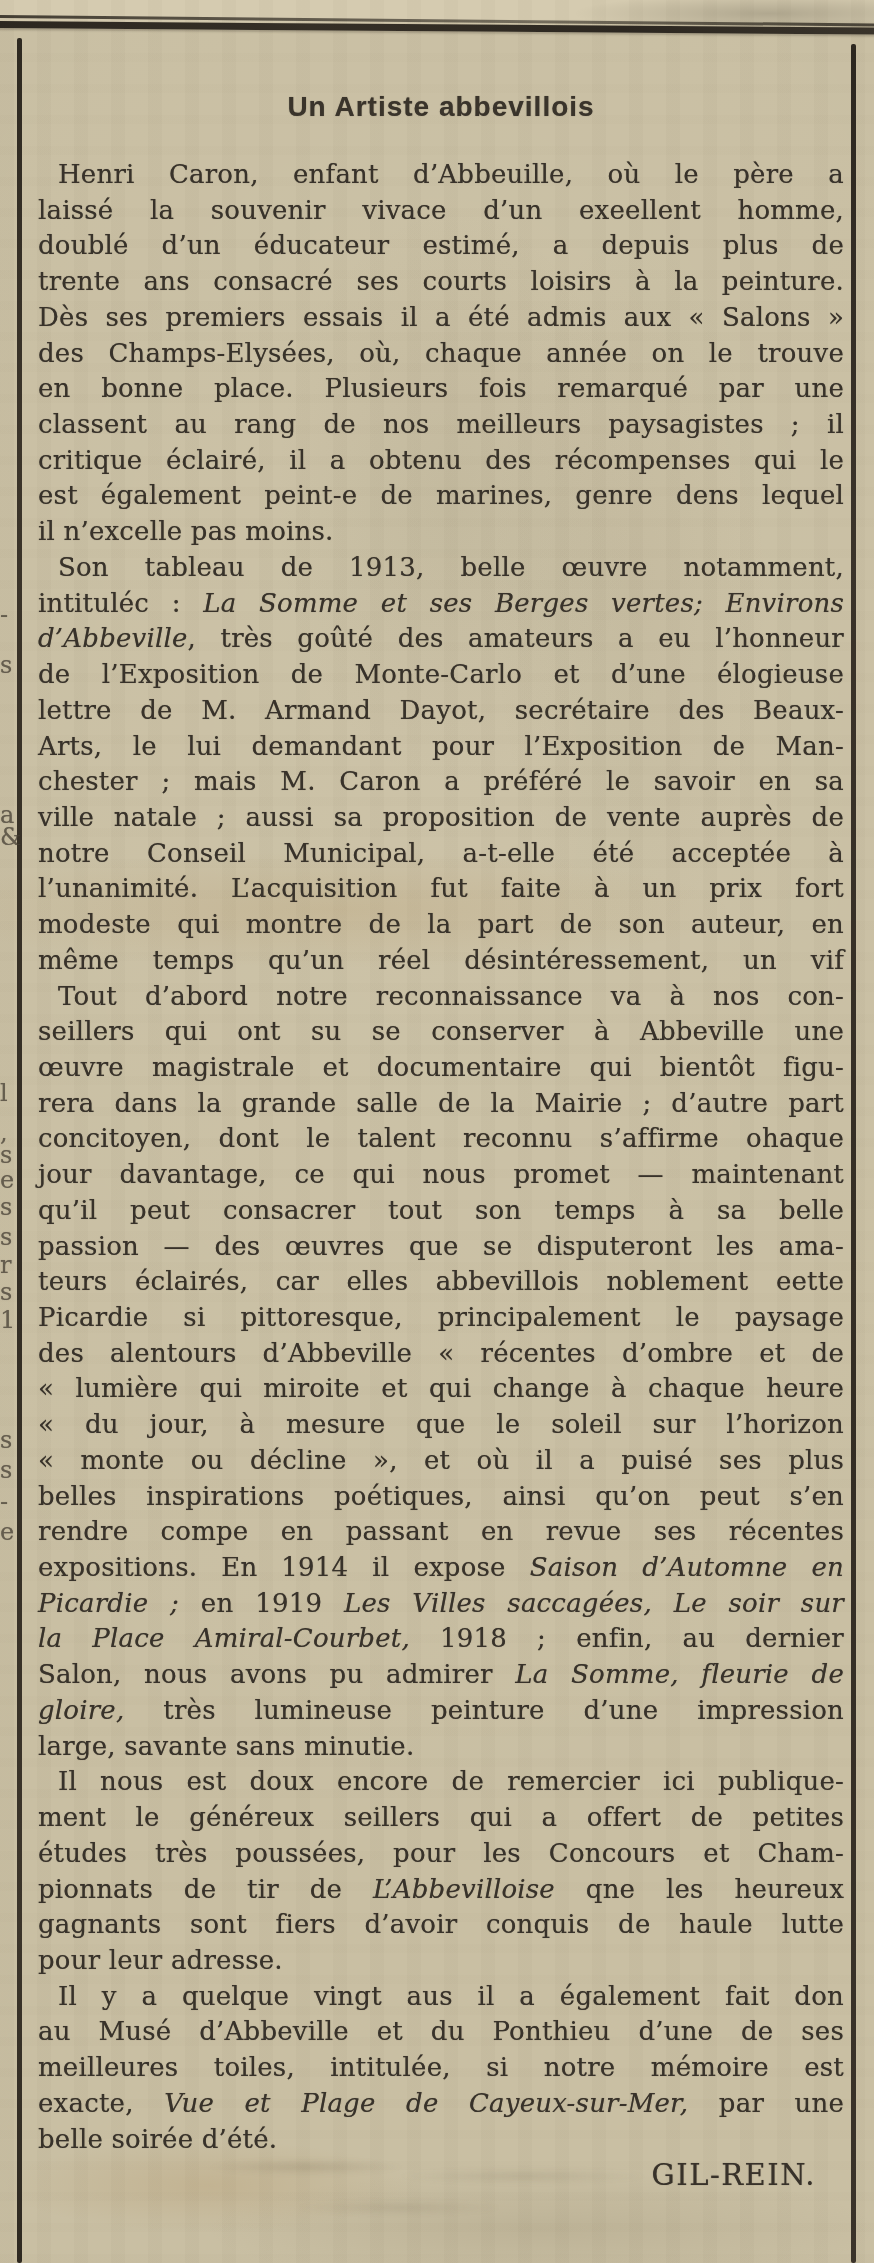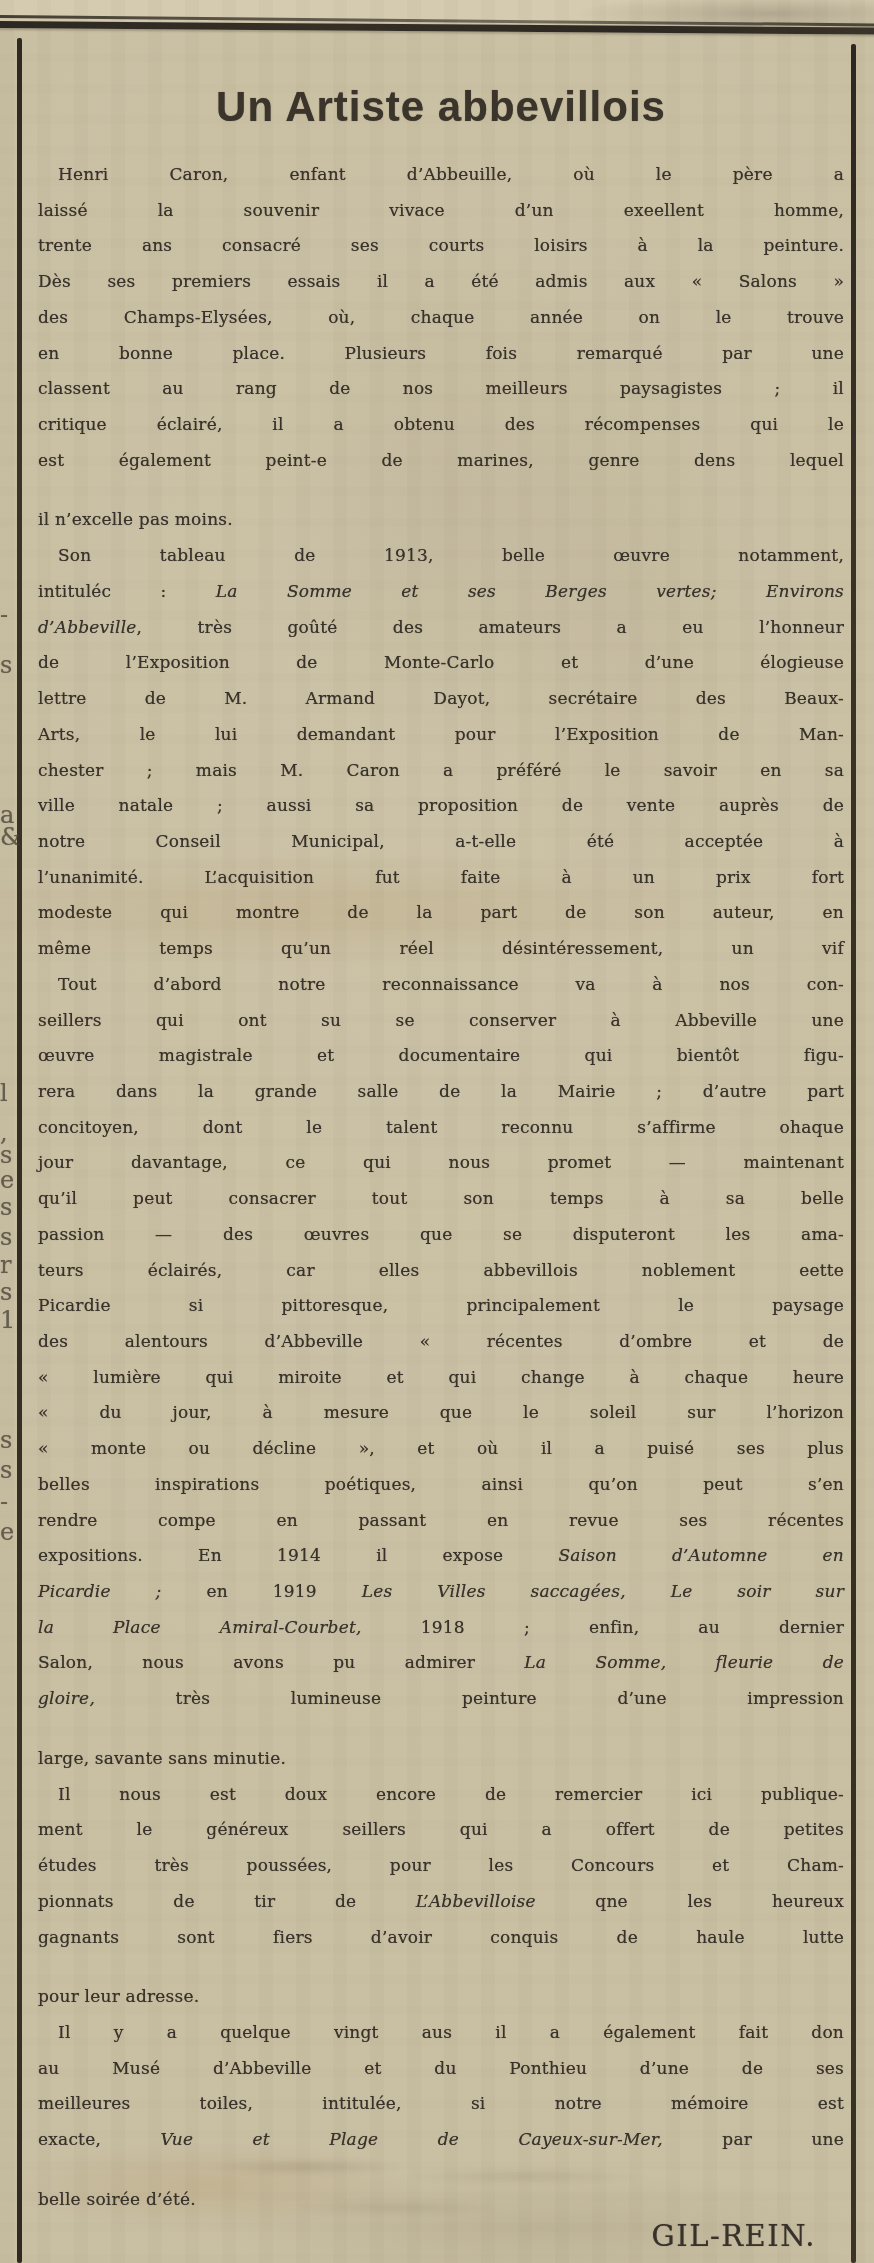--- a/index.html
+++ b/index.html
@@ -39,36 +39,36 @@
   .rule-right{
     position:absolute;left:851px;top:44px;bottom:0;width:5px;
     background:linear-gradient(180deg, #2c2720, #3a332a 22%, #332d24 60%, #3a332a);
     border-radius:2px;
   }
   .content{position:absolute;left:38px;top:0;width:806px;}
   .title{
     margin:86px 0 0 0;height:42px;line-height:42px;
     text-align:center;
     font-family:"Liberation Sans", sans-serif;
-    font-weight:bold;font-size:42px;letter-spacing:1px;
+    font-weight:bold;font-size:28px;letter-spacing:1px;
     color:#3a342b;
     text-shadow:0 0 1px rgba(58,52,43,0.55);
   }
   .body{margin-top:29px;
-    font-size:17px;letter-spacing:0.2px;
+    font-size:26px;letter-spacing:0.2px;
     text-shadow:0 0 0.7px rgba(56,50,42,0.65);
   }
   .para{margin:0;}
   .line{
     height:35.72px;line-height:35.72px;white-space:nowrap;
     text-align:justify;text-align-last:justify;
     overflow:visible;
   }
   .line.first{text-indent:20px;}
-  .line.last{text-align-last:left;margin-top:24px;}
+  .line.last{text-align-last:left;}
   .it{font-style:italic;}
   .signature{
     height:36px;line-height:36px;text-align:right;padding-right:28px;
     font-size:29px;letter-spacing:1.5px;font-weight:normal;
     text-shadow:0 0 0.8px rgba(56,50,42,0.7);
   }
   .frag{
     position:absolute;left:0;width:16px;height:30px;line-height:30px;
     font-size:24px;color:#453e33;opacity:0.75;text-align:left;
     text-shadow:0 0 0.7px rgba(56,50,42,0.6);
@@ -110,20 +110,21 @@
       <div class="frag" style="top: 1487px;">-</div>
       <div class="frag" style="top: 1517px;">e</div>
     </div>
 
   <div class="content">
     <h1 class="title">Un Artiste abbevillois</h1>
     <div class="body">
         <div class="para">
           <div class="line first"><span class="">Henri Caron, enfant d’Abbeuille, où le père a</span></div>
           <div class="line"><span class="">laissé la souvenir vivace d’un exeellent homme,</span></div>
+          <div class="line"><span class="">doublé d’un éducateur estimé, a depuis plus de</span></div>
           <div class="line"><span class="">trente ans consacré ses courts loisirs à la peinture.</span></div>
           <div class="line"><span class="">Dès ses premiers essais il a été admis aux « Salons »</span></div>
           <div class="line"><span class="">des Champs-Elysées, où, chaque année on le trouve</span></div>
           <div class="line"><span class="">en bonne place. Plusieurs fois remarqué par une</span></div>
           <div class="line"><span class="">classent au rang de nos meilleurs paysagistes ; il</span></div>
           <div class="line"><span class="">critique éclairé, il a obtenu des récompenses qui le</span></div>
           <div class="line"><span class="">est également peint-e de marines, genre dens lequel</span></div>
           <div class="line last"><span class="">il n’excelle pas moins.</span></div>
         </div>
         <div class="para">

